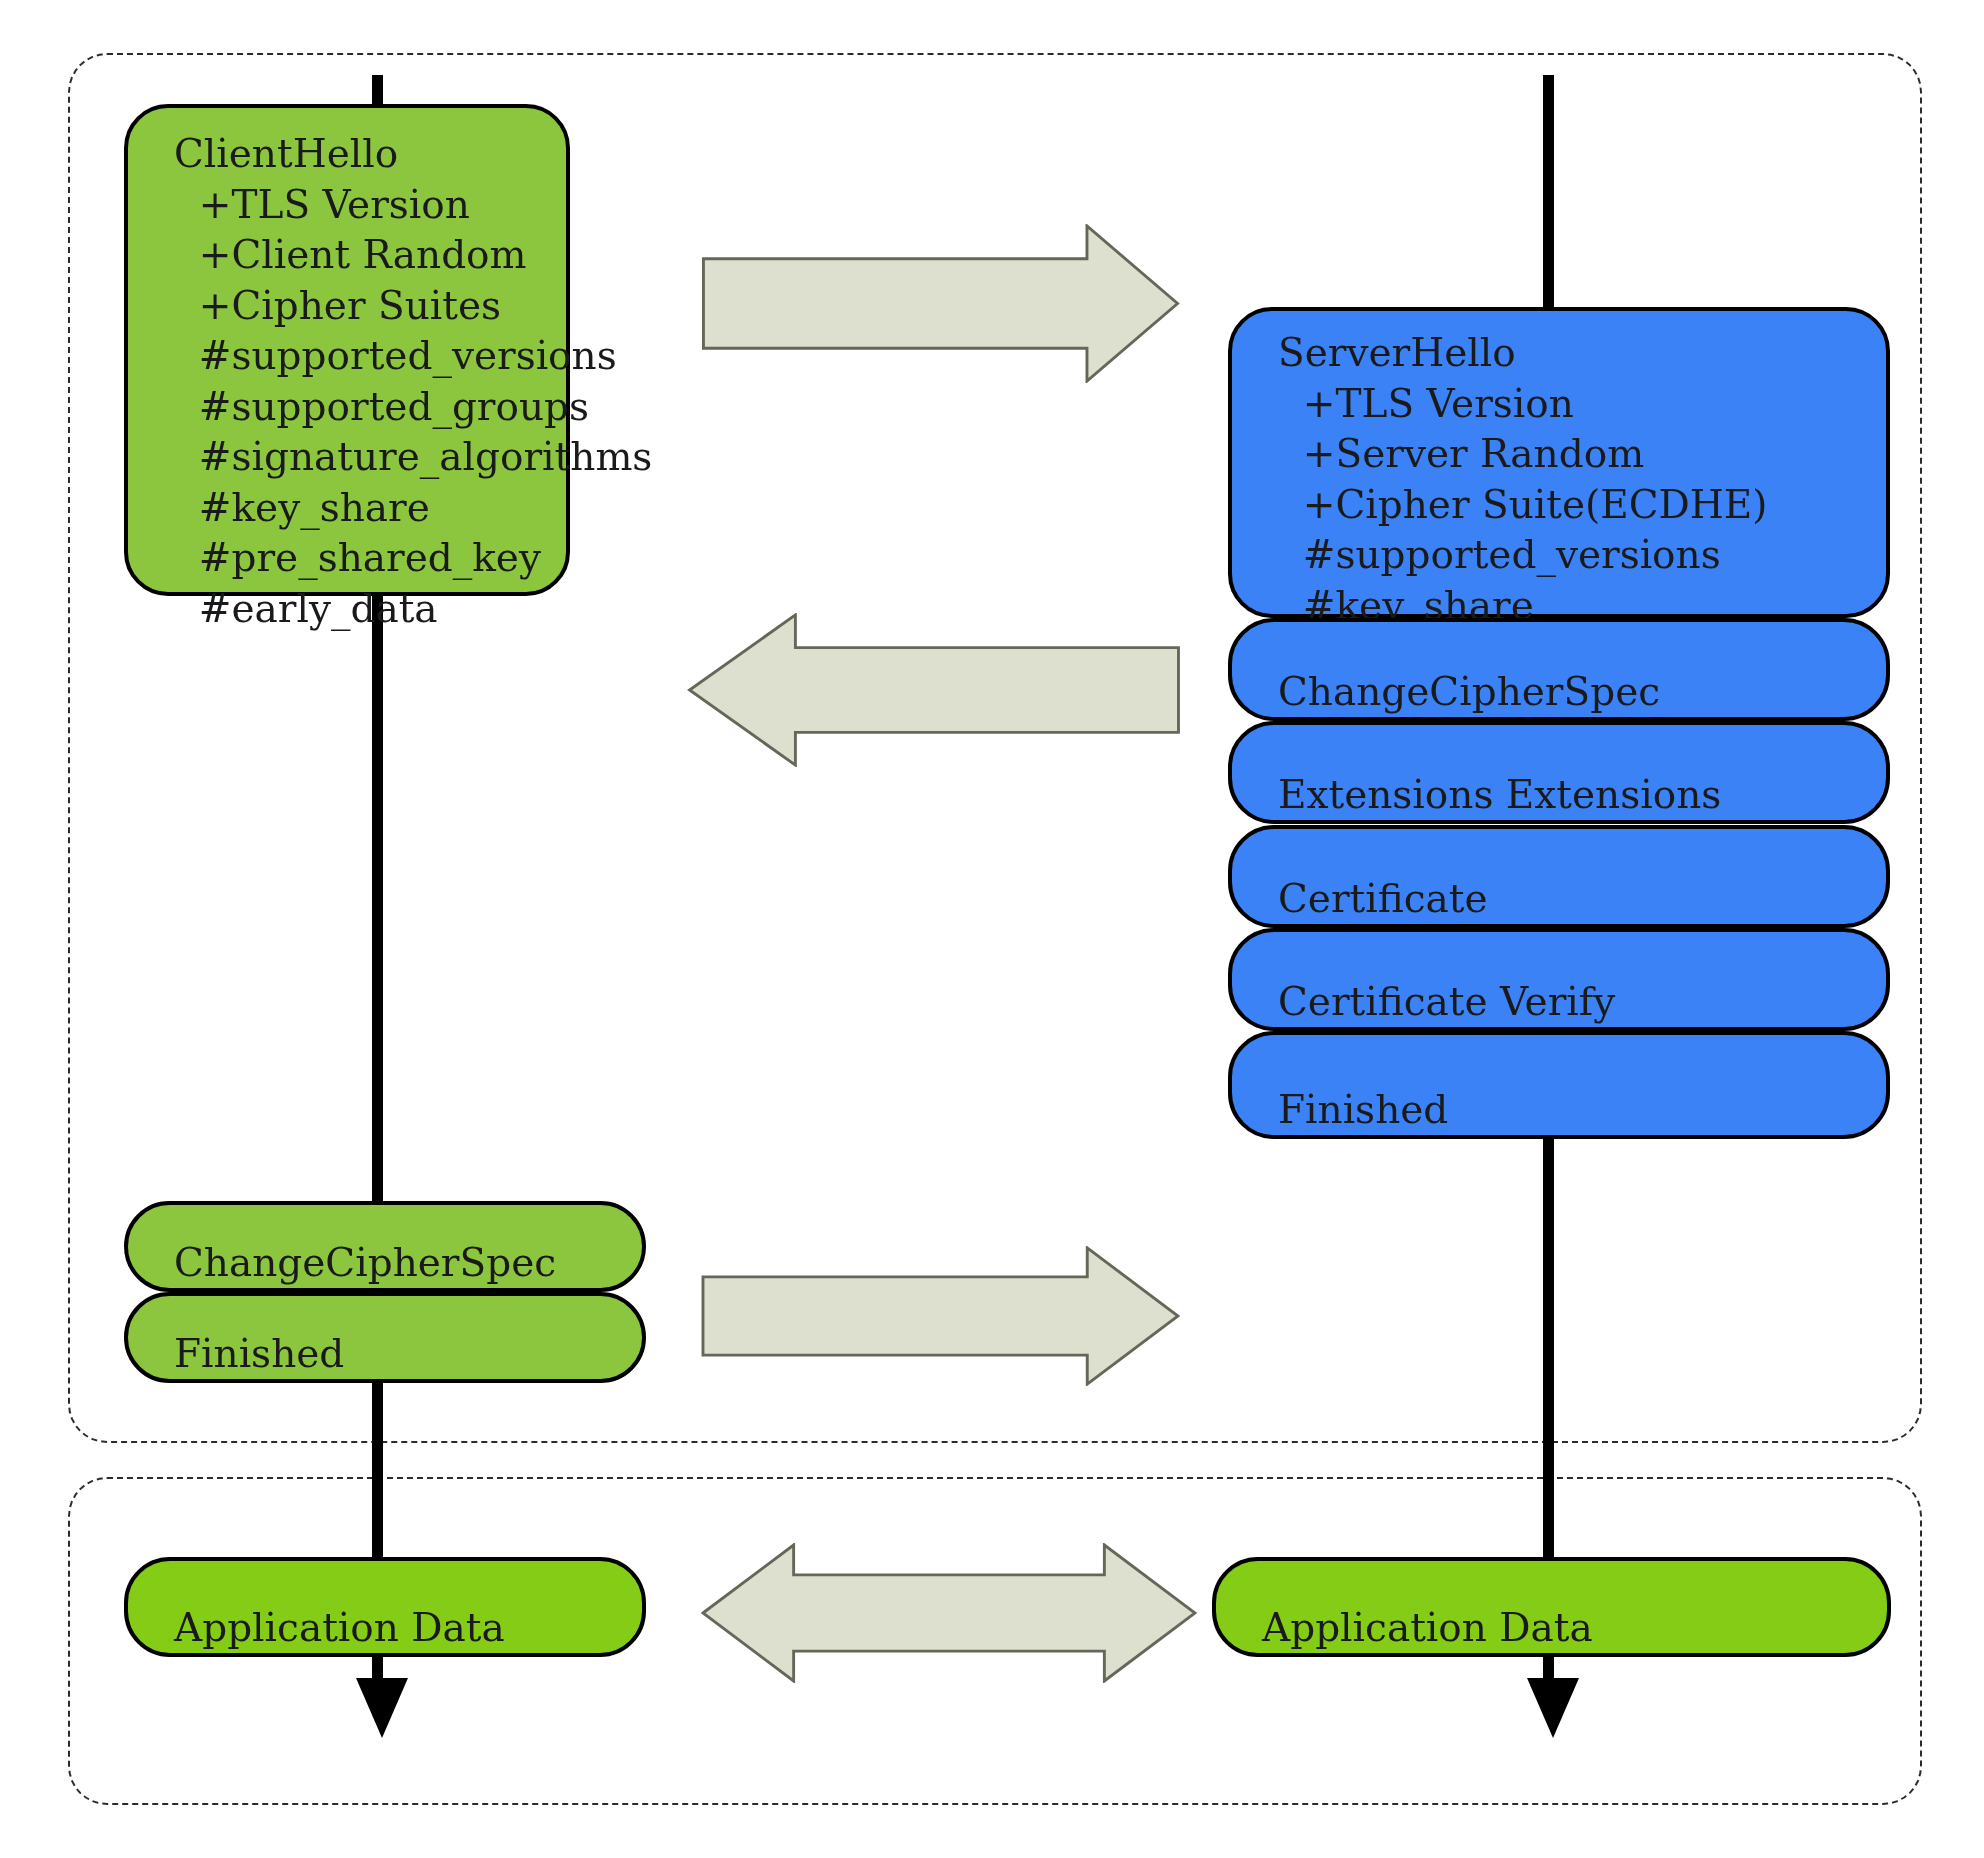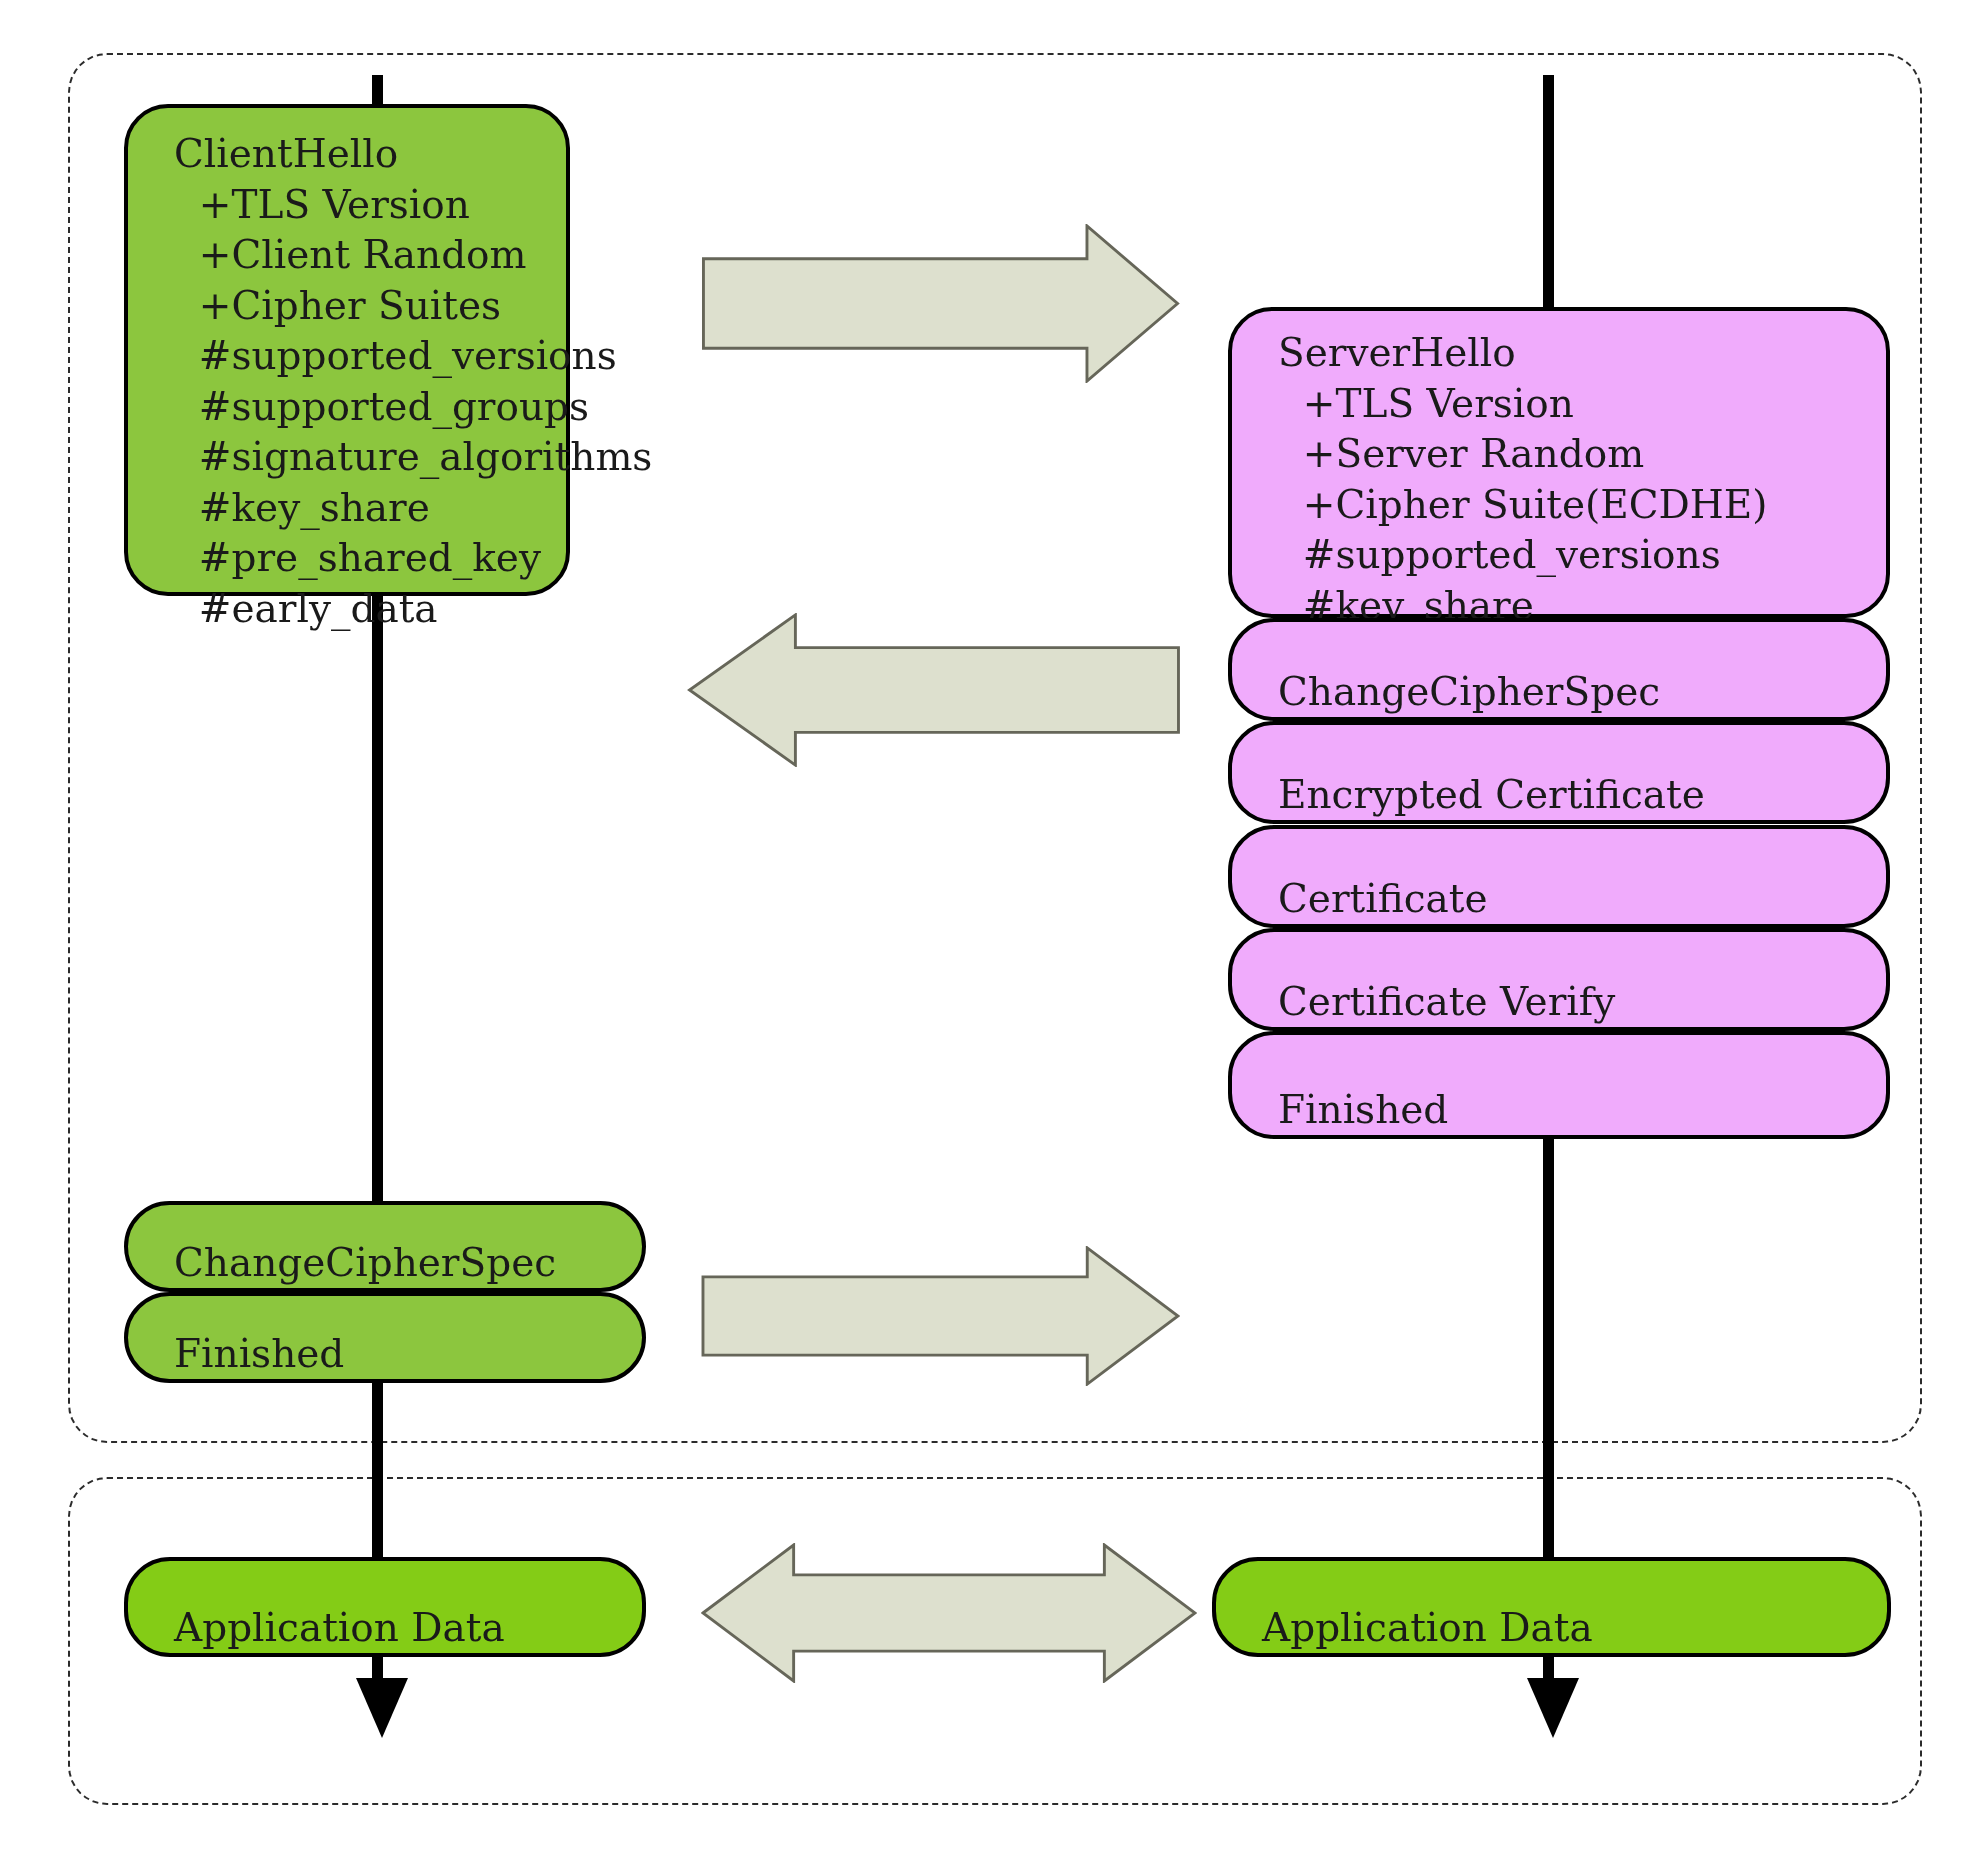--- a/index.html
+++ b/index.html
@@ -61,21 +61,21 @@
   
   .msg {
     position: absolute;
     box-sizing: border-box;
     border: 4.8px solid #000000;
     display: flex;
     align-items: flex-end;
     color: #1a1a1a;
   }
   .msg.green { background: #8CC63E; }
-  .msg.orange { background: #f0abfc; }
+  .msg.orange { background: #3b82f6; }
   .msg.red { background: #84cc16; }
 
   .msg .txt {
     white-space: pre;
     line-height: 1.295;
     font-family: "DejaVu Serif", serif;
   }
 
   
   #box-client-hello {
@@ -161,21 +161,21 @@
   +Server Random
   +Cipher Suite(ECDHE)
   #supported_versions
   #key_share</span>
   </div>
 
   <div class="msg orange pill" id="box-server-ccs">
     <span class="txt">ChangeCipherSpec</span>
   </div>
   <div class="msg orange pill" id="box-server-encext">
-    <span class="txt">Encrypted Certificate</span>
+    <span class="txt">Extensions Extensions</span>
   </div>
   <div class="msg orange pill" id="box-server-cert">
     <span class="txt">Certificate</span>
   </div>
   <div class="msg orange pill" id="box-server-certver">
     <span class="txt">Certificate Verify</span>
   </div>
   <div class="msg orange pill" id="box-server-finished">
     <span class="txt">Finished</span>
   </div>

